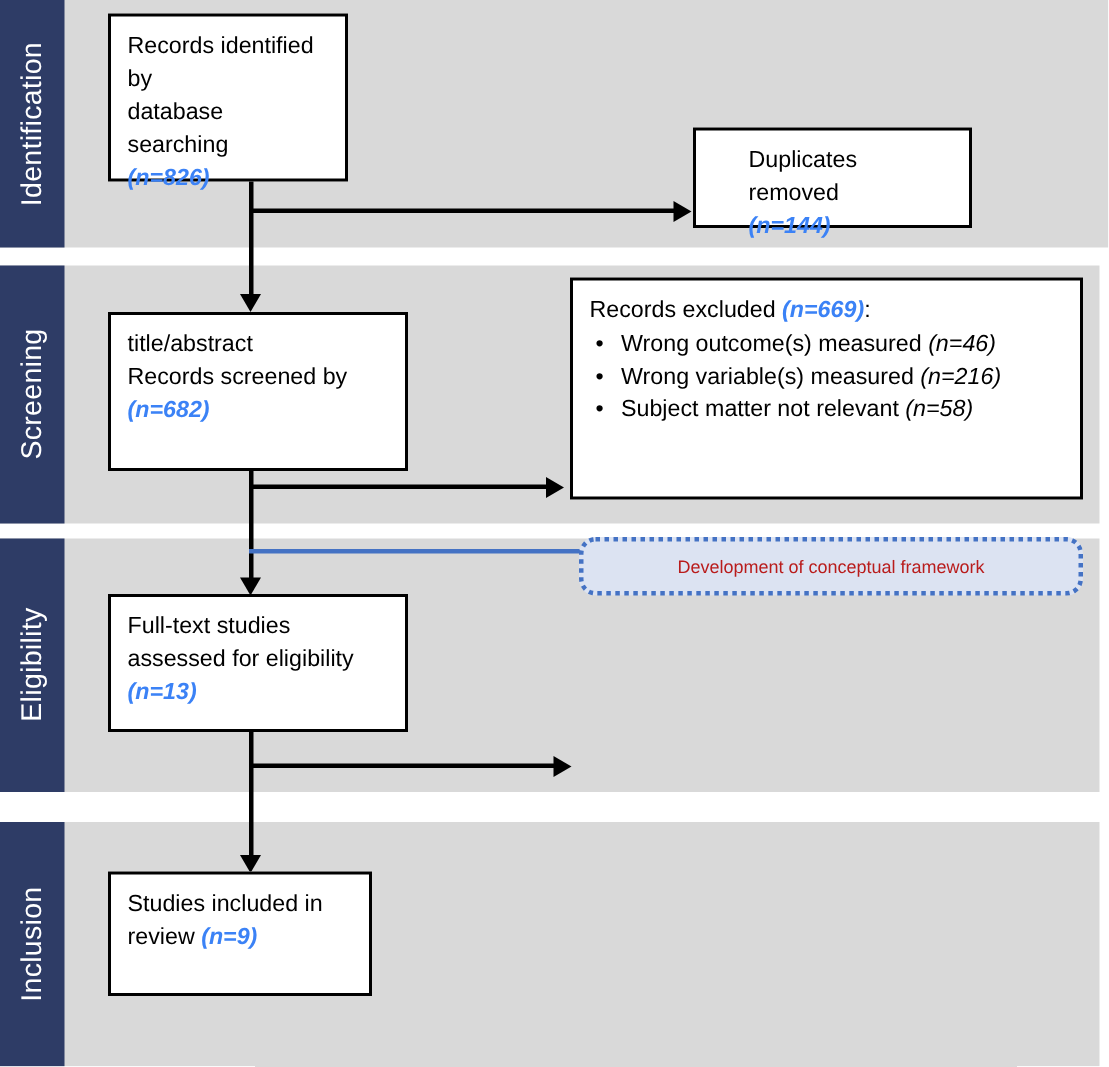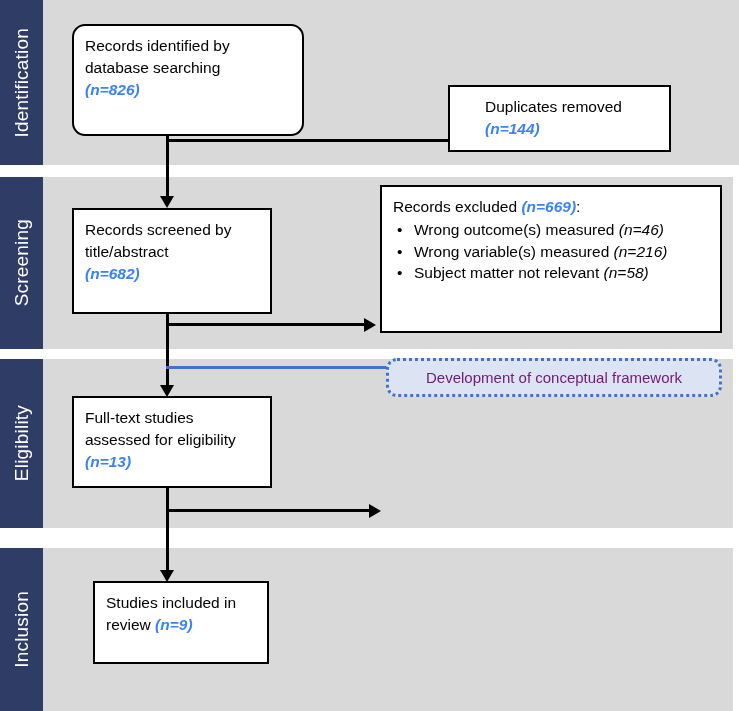--- a/index.html
+++ b/index.html
@@ -83,22 +83,22 @@
   
   .callout {
     position: absolute;
     box-sizing: border-box;
     background: #dce3f2;
     border: 3px dotted #4472c4;
     border-radius: 11px;
     display: flex;
     align-items: center;
     justify-content: center;
-    font-size: 15px;
-    color: #701a75;
+    font-size: 12px;
+    color: #b91c1c;
   }
 
   
   .vline {
     position: absolute;
     width: 3px;
     background: #000000;
   }
   .hline {
     position: absolute;
@@ -160,34 +160,34 @@
   <div class="hline" style="left:166px; top:323px; width:200px;"></div>
   <div class="arrow-right" style="left:364px; top:318px;"></div>
 
   <div class="blue-line" style="left:166px; top:366px; width:222px;"></div>
 
   <div class="vline" style="left:166px; top:488px; height:90px;"></div>
   <div class="arrow-down" style="left:160px; top:570px;"></div>
   <div class="hline" style="left:166px; top:509px; width:205px;"></div>
   <div class="arrow-right" style="left:369px; top:504px;"></div>
 
-  <div class="box" style="left:72px; top:24px; width:232px; height:112px;border-radius:13px;">
+  <div class="box" style="left:72px; top:9px; width:160px; height:112px;">
     <span class="line">Records identified by</span>
     <span class="line">database searching</span>
     <span class="line nval">(n=826)</span>
   </div>
 
-  <div class="box" style="left:448px; top:85px; width:223px; height:67px;padding-left:35px;">
+  <div class="box" style="left:462px; top:85px; width:186px; height:67px;padding-left:35px;">
     <span class="line">Duplicates removed</span>
     <span class="line nval">(n=144)</span>
   </div>
 
   <div class="box" style="left:72px; top:208px; width:200px; height:106px;">
+    <span class="line">title/abstract</span>
     <span class="line">Records screened by</span>
-    <span class="line">title/abstract</span>
     <span class="line nval">(n=682)</span>
   </div>
 
   <div class="box" style="left:380px; top:185px; width:342px; height:148px;">
     <span class="line"><span>Records excluded </span><span class="nval">(n=669)</span><span>:</span></span>
     <ul class="bullets">
       <li><span>Wrong outcome(s) measured </span><span class="ital">(n=46)</span></li>
       <li><span>Wrong variable(s) measured </span><span class="ital">(n=216)</span></li>
       <li><span>Subject matter not relevant </span><span class="ital">(n=58)</span></li>
     </ul>
@@ -197,18 +197,18 @@
     <span>Development of conceptual framework</span>
   </div>
 
   <div class="box" style="left:72px; top:396px; width:200px; height:92px;">
     <span class="line">Full-text studies</span>
     <span class="line">assessed for eligibility</span>
     <span class="line nval">(n=13)</span>
   </div>
 
 
-  <div class="box" style="left:72px; top:581px; width:176px; height:83px;margin-left:21px;">
+  <div class="box" style="left:72px; top:581px; width:176px; height:83px;">
     <span class="line">Studies included in</span>
     <span class="line"><span>review </span><span class="nval">(n=9)</span></span>
   </div>
 
 </div>
 
 </body></html>

